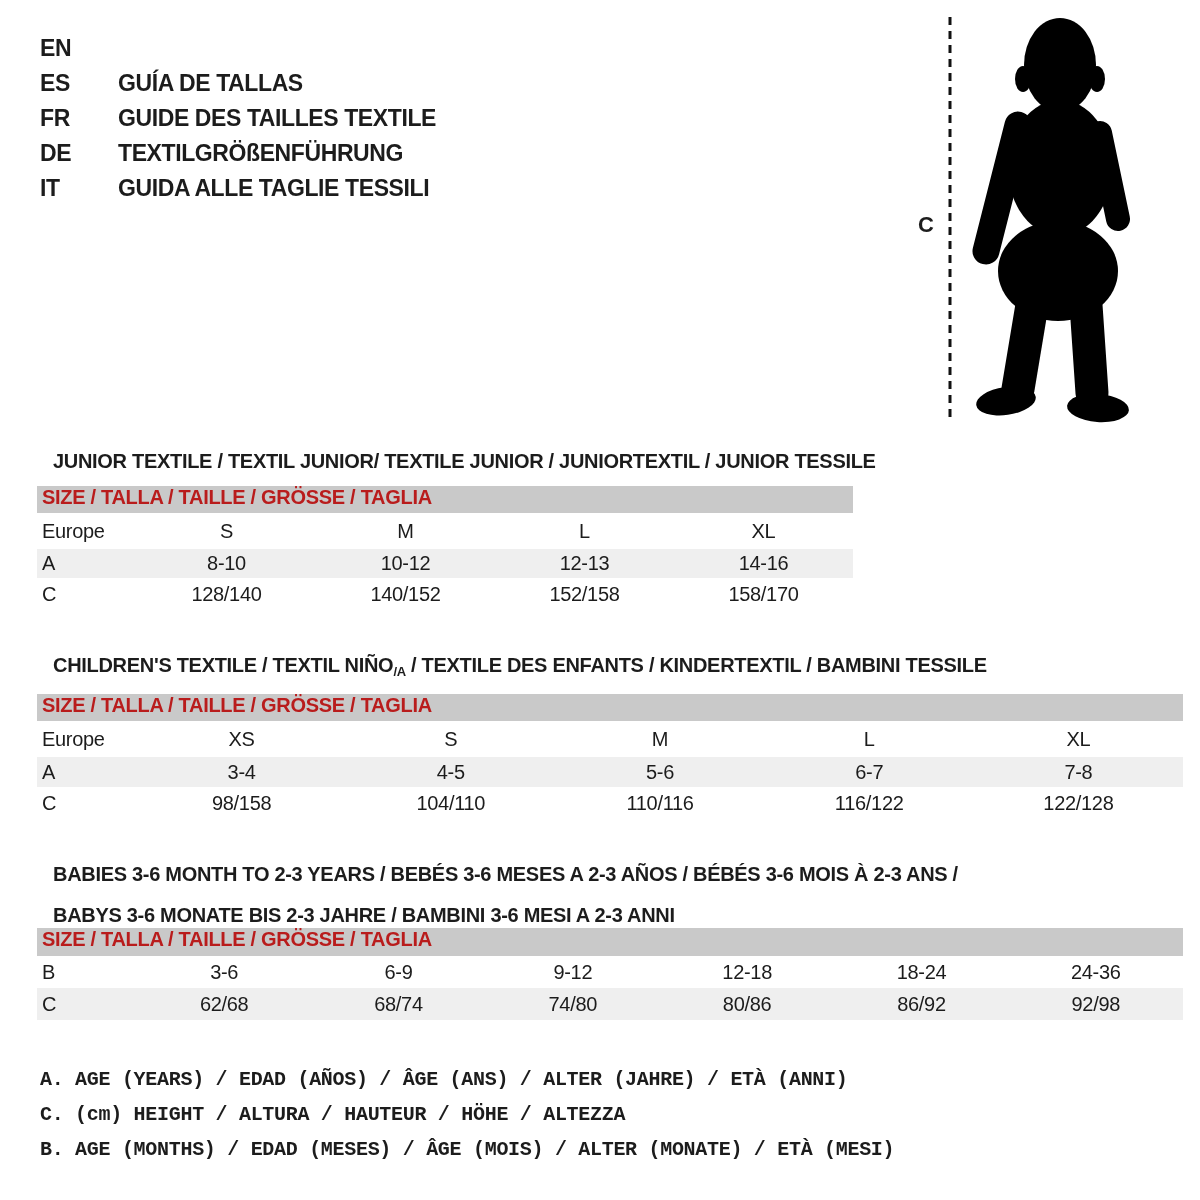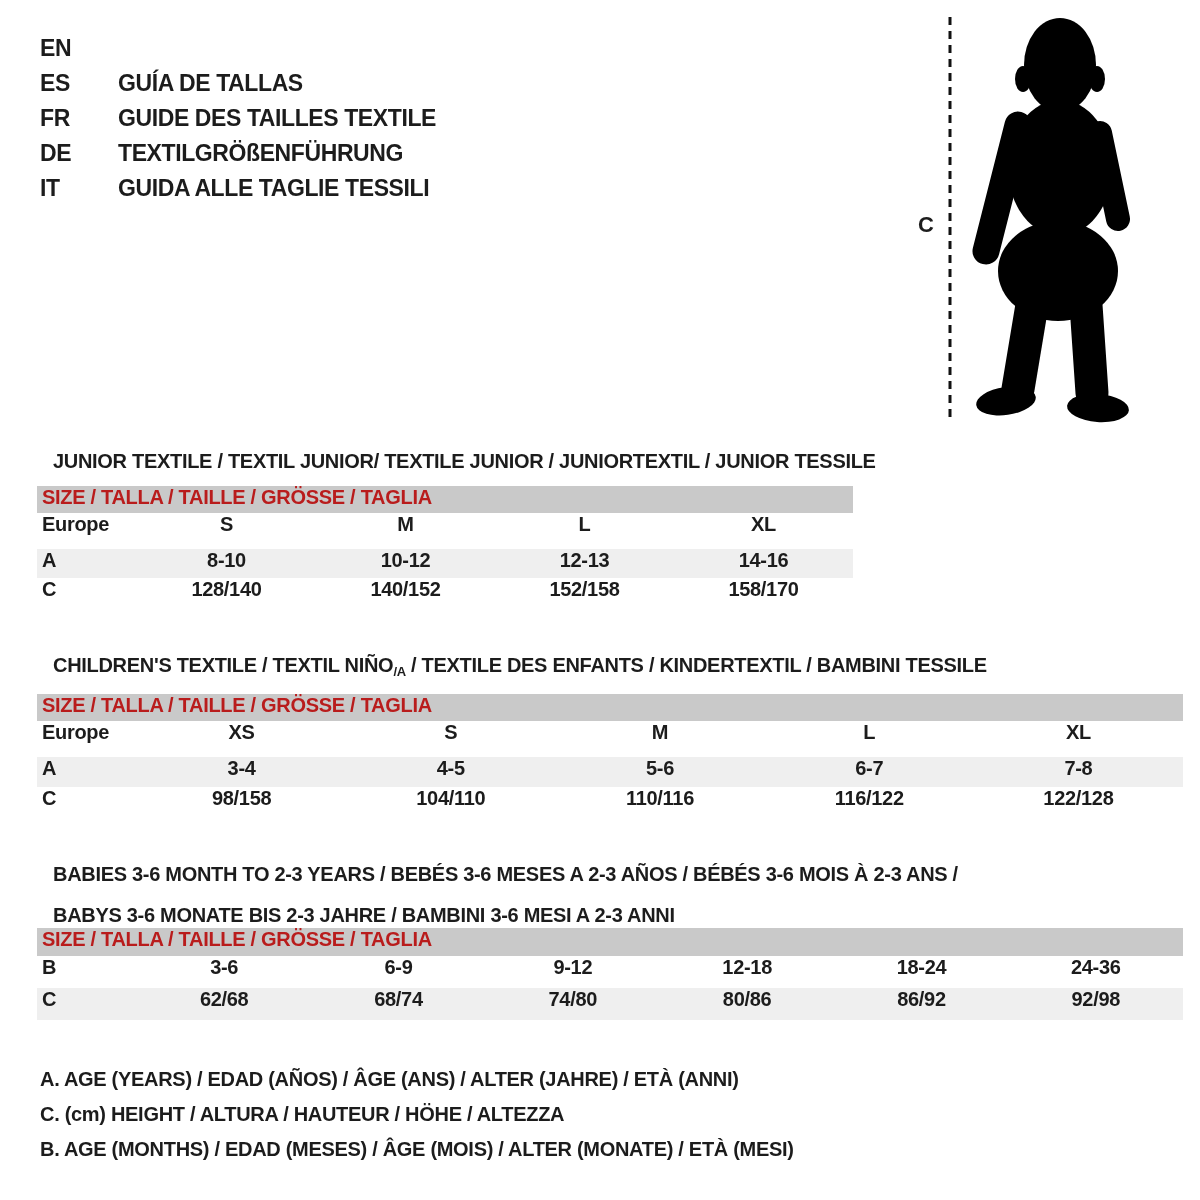--- a/index.html
+++ b/index.html
@@ -22,29 +22,29 @@
   .sec-title{position:absolute;left:53px;font-size:20px;font-weight:700;
     letter-spacing:-0.3px;white-space:nowrap;}
   .sub-inline{font-size:13px;vertical-align:-4px;font-weight:700;}
   
   .size-bar{position:absolute;left:37px;height:27px;background:#c9c9c9;
     display:flex;align-items:flex-start;padding-left:5px;box-sizing:border-box;
     font-size:20px;font-weight:700;color:#b91c1c;letter-spacing:-0.3px;}
   .w-junior{width:816px;}
   .w-wide{width:1146px;}
   
-  .trow{position:absolute;left:37px;display:flex;align-items:flex-start;
-    font-size:20px;font-weight:700;letter-spacing:-0.3px;box-sizing:border-box;}
+  .trow{position:absolute;left:37px;display:flex;align-items:center;
+    font-size:20px;font-weight:400;letter-spacing:-0.3px;box-sizing:border-box;}
   .tlabel{width:100px;flex:0 0 100px;padding-left:5px;box-sizing:border-box;}
   .tcell{flex:1;text-align:center;}
   .stripe{background:#efefef;}
   
   .footnotes{position:absolute;left:40px;top:1062px;}
   .footnote{height:35px;display:flex;align-items:center;
-    font-size:20px;font-weight:700;letter-spacing:-0.3px;white-space:nowrap;}
+    font-size:20px;font-weight:700;letter-spacing:-0.3px;white-space:nowrap;font-family:Liberation Mono, monospace;}
 </style>
 </head>
 <body>
 
 <section class="lang-block">
   <div class="lang-row">
     <span class="lang-code">EN</span>
   </div>
   <div class="lang-row">
     <span class="lang-code">ES</span>

